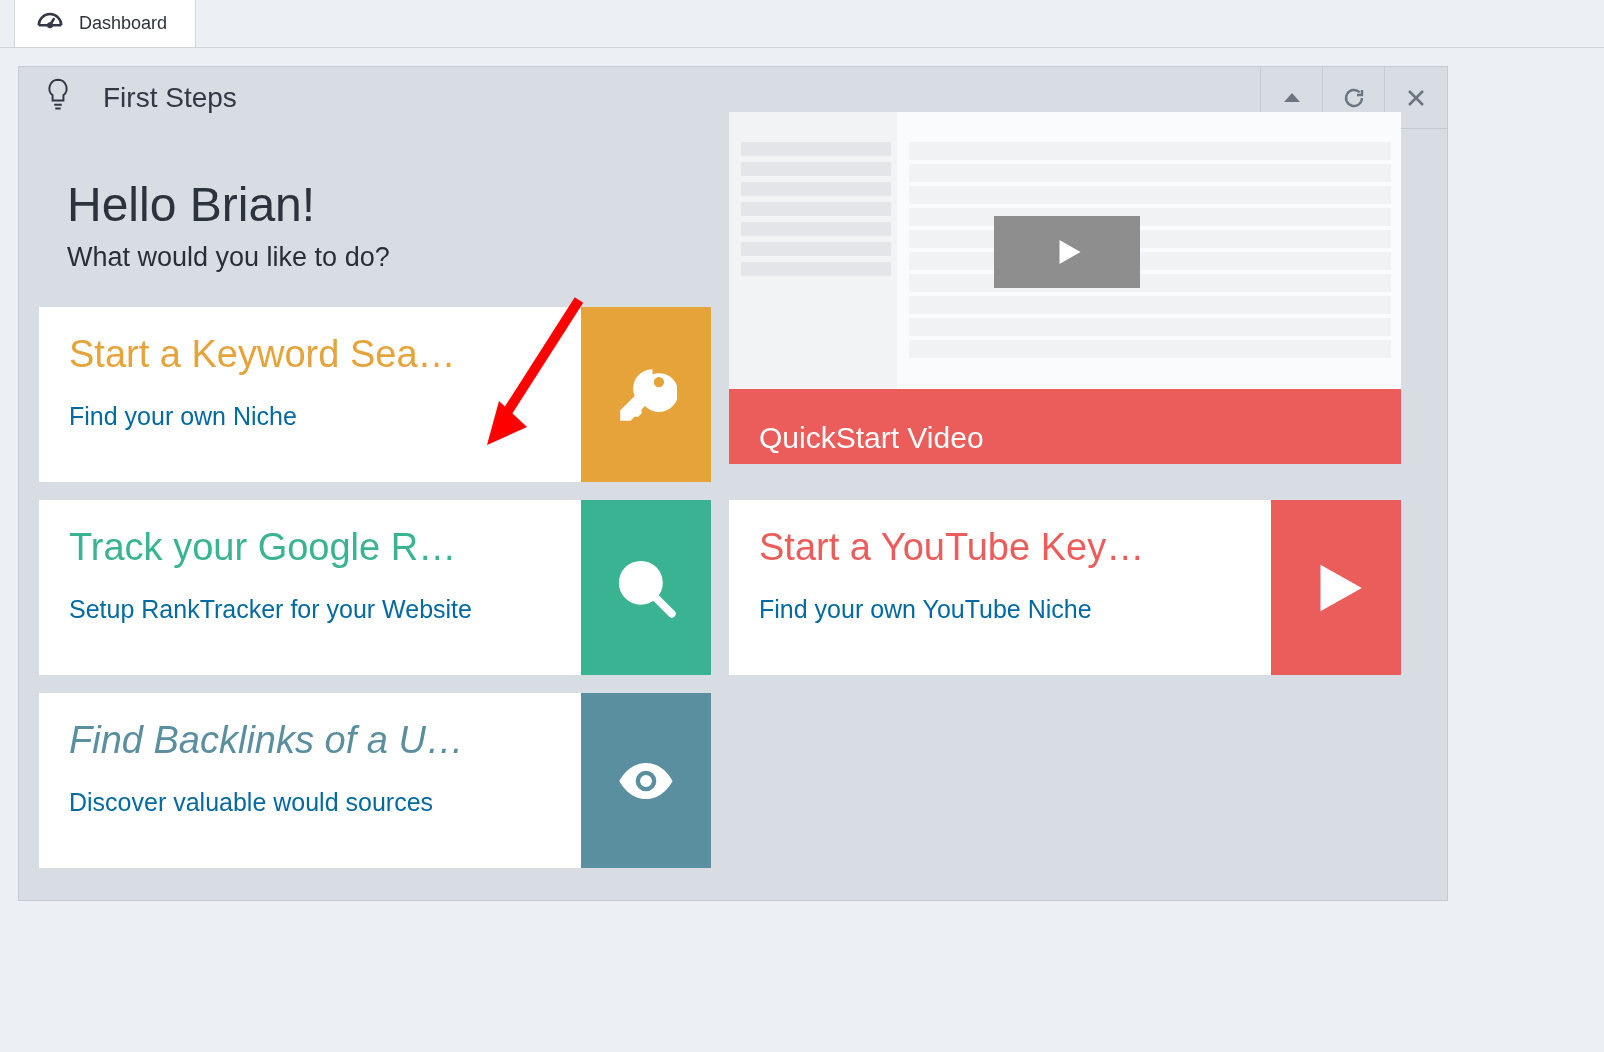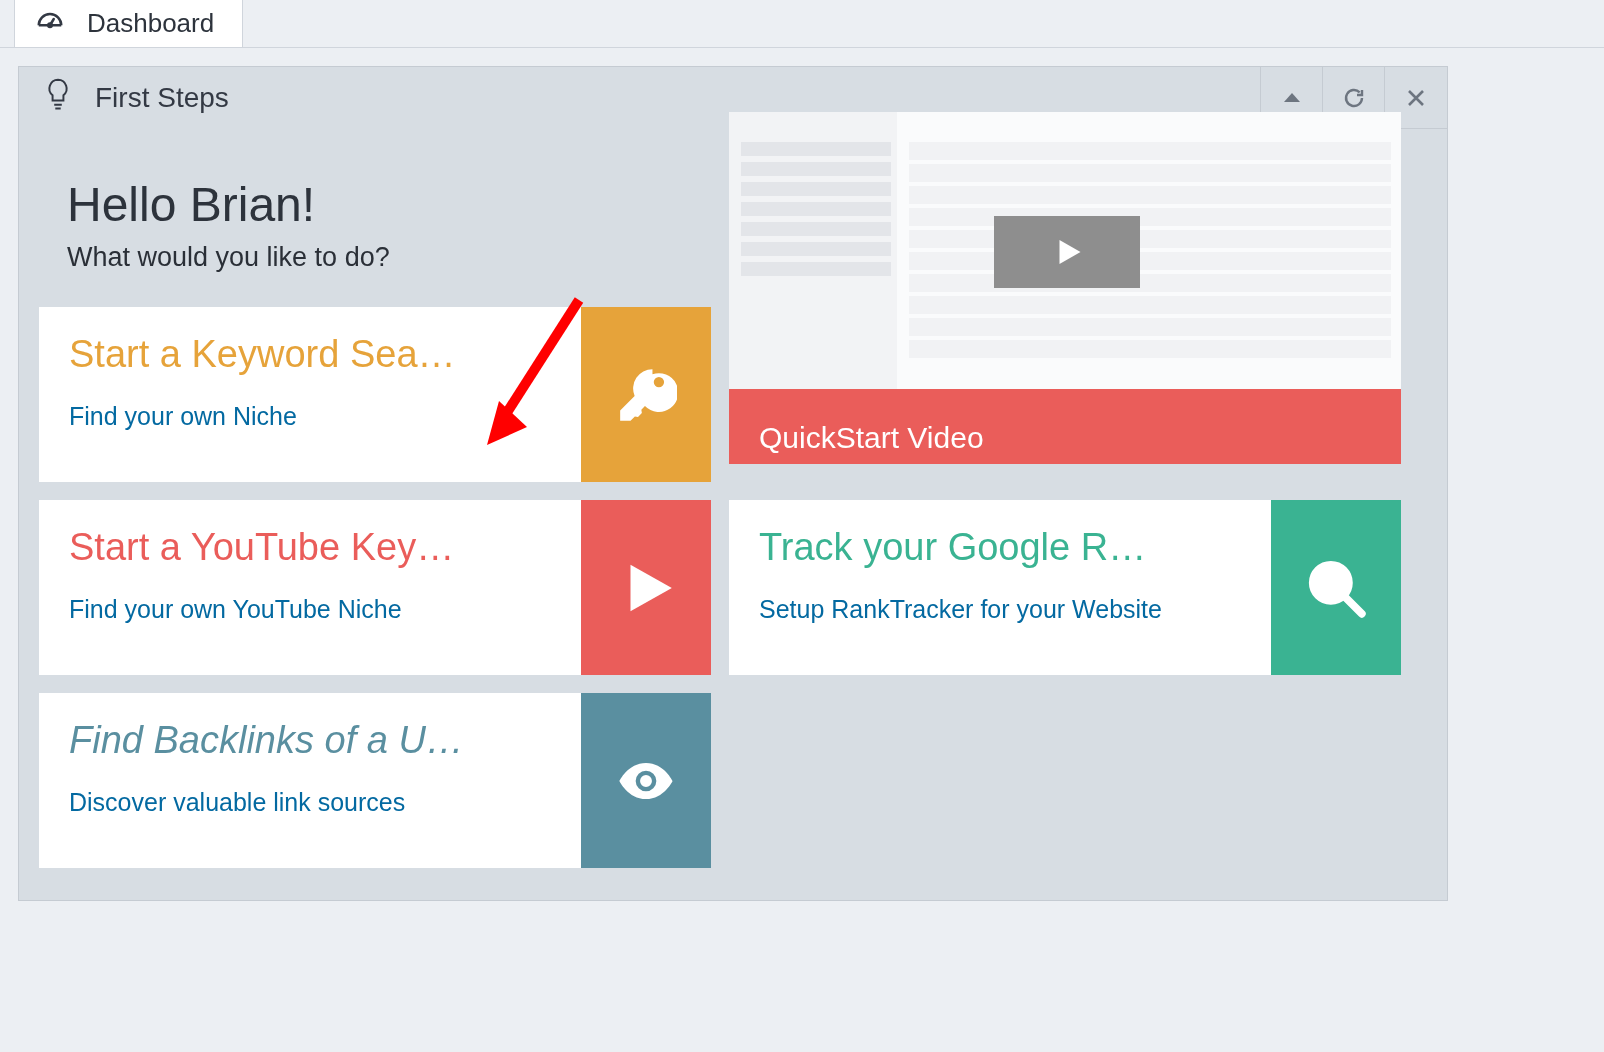--- a/index.html
+++ b/index.html
@@ -19,23 +19,23 @@
     display: flex;
     align-items: flex-end;
   }
   .tab {
     height: 48px;
     background: #ffffff;
     border: 1px solid #d0d5dc;
     border-bottom: none;
     display: flex;
     align-items: center;
-    gap: 22px;
+    gap: 14px;
     padding: 0 28px 0 20px;
-    font-size: 26px;
+    font-size: 18px;
     color: #2d333c;
     margin-left: 14px;
   }
   .tab svg { width: 30px; height: 30px; display: block; }
 
   
   .workspace {
     background: #eceff3;
     padding: 18px 18px 0 18px;
   }
@@ -51,21 +51,21 @@
     height: 62px;
     display: flex;
     align-items: center;
     padding-left: 26px;
   }
   .panel-header-title {
     font-size: 28px;
     color: #333944;
     display: flex;
     align-items: center;
-    gap: 24px;
+    gap: 32px;
   }
   .panel-header-title svg { width: 26px; height: 36px; }
   .panel-actions {
     position: absolute;
     top: 0;
     right: 0;
     display: flex;
     border-left: 1px solid #c5cbd2;
   }
   .panel-actions .act {
@@ -314,49 +314,49 @@
         </div>
         <div class="ico">
           <svg viewBox="0 0 24 24">
               <path d="M14.5 2a7.5 7.5 0 0 0-6.9 10.4L2 18v4h4l1.7-1.7 1.2.2 1.5-1.5-.2-1.3 1.4-1.4a7.5 7.5 0 1 0 2.9-12.3ZM17 9a2 2 0 1 1 0-4 2 2 0 0 1 0 4Z"></path>
             </svg>
         </div>
       </div>
 
       <div></div>
 
-      <div class="card c-youtube">
-        <div class="txt">
-          <div class="title long">Start a YouTube Key</div>
-          <div class="sub">Find your own YouTube Niche</div>
-        </div>
-        <div class="ico">
-          <svg viewBox="0 0 24 24">
-              <path d="M6 3 L22 12 L6 21 Z"></path>
-            </svg>
-        </div>
-      </div>
-
       <div class="card c-rank">
         <div class="txt">
           <div class="title long">Track your Google R</div>
           <div class="sub">Setup RankTracker for your Website</div>
         </div>
         <div class="ico">
           <svg viewBox="0 0 24 24" fill="none" stroke="#ffffff" stroke-width="3">
             <circle cx="10" cy="10" r="7"></circle>
             <path d="M15.5 15.5 L22 22" stroke-linecap="round"></path>
           </svg>
         </div>
       </div>
 
+      <div class="card c-youtube">
+        <div class="txt">
+          <div class="title long">Start a YouTube Key</div>
+          <div class="sub">Find your own YouTube Niche</div>
+        </div>
+        <div class="ico">
+          <svg viewBox="0 0 24 24">
+              <path d="M6 3 L22 12 L6 21 Z"></path>
+            </svg>
+        </div>
+      </div>
+
       <div class="card c-backlinks">
         <div class="txt">
           <div class="title long">Find Backlinks of a U</div>
-          <div class="sub">Discover valuable link sources</div>
+          <div class="sub">Discover valuable would sources</div>
         </div>
         <div class="ico">
           <svg viewBox="0 0 24 24">
               <path d="M12 5C5 5 1.7 12 1.7 12S5 19 12 19s10.3-7 10.3-7S19 5 12 5Zm0 11a4 4 0 1 1 0-8 4 4 0 0 1 0 8Zm0-6.3a2.3 2.3 0 1 0 0 4.6 2.3 2.3 0 0 0 0-4.6Z"></path>
             </svg>
         </div>
       </div>
 
       <div></div>
 

